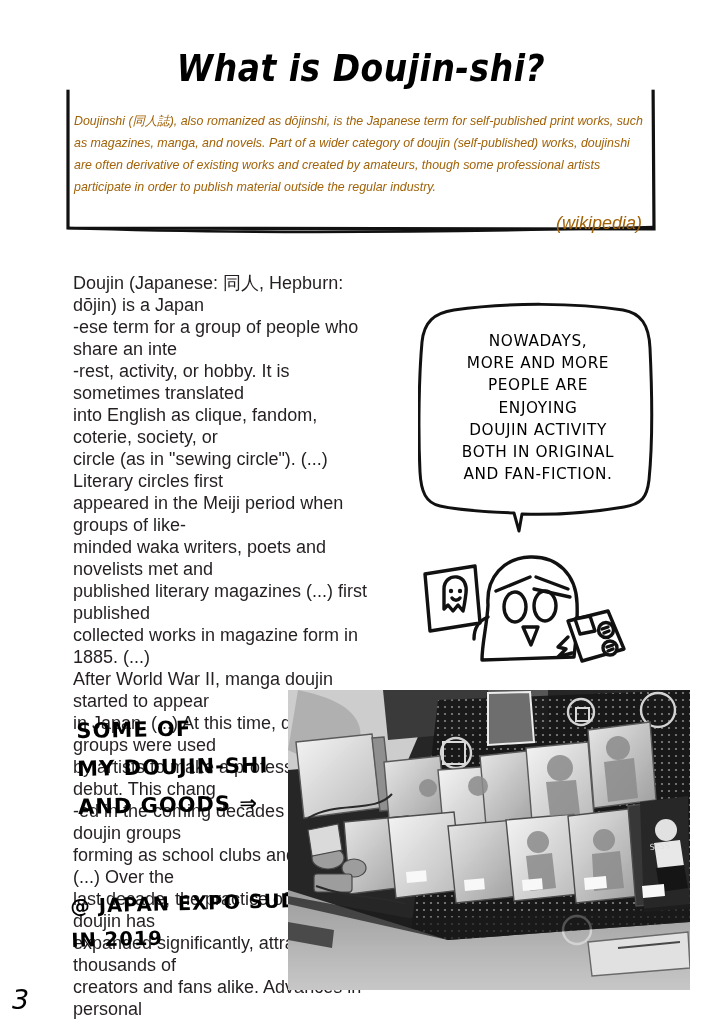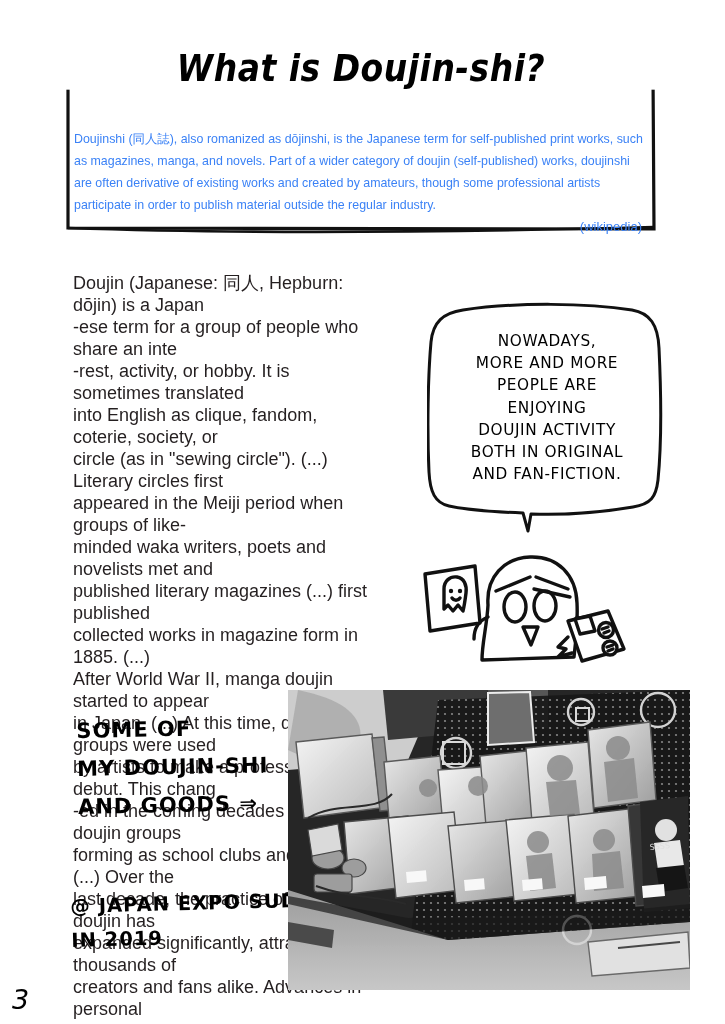--- a/index.html
+++ b/index.html
@@ -47,35 +47,36 @@
     transform-origin: center top;
     white-space: nowrap;
     z-index: 4;
     background: #ffffff;
     padding: 0 6px;
     box-sizing: border-box;
   }
   #header-body {
     position: absolute;
     left: 12px;
-    top: 60px;
+    top: 42px;
     width: 572px;
     font-size: 12.4px;
     line-height: 22px;
-    color: #3b82f6;
+    color: #a16207;
     z-index: 3;
+    font-style: italic;
   }
   #header-body p {
     margin: 0;
   }
   #header-source {
-    margin-top: 0;
+    margin-top: 14px;
     text-align: right;
     padding-right: 4px;
-    font-size: 13px;
+    font-size: 18px;
   }
 
   
   #body-column {
     position: absolute;
     left: 73px;
     top: 272px;
     width: 300px;
     font-size: 18px;
     line-height: 22px;
@@ -83,21 +84,20 @@
     white-space: pre-line;
   }
 
   
   #speech-bubble {
     position: absolute;
     left: 418px;
     top: 300px;
     width: 240px;
     height: 245px;
-    margin-left: 9px;
   }
   #speech-bubble-shape {
     position: absolute;
     inset: 0;
   }
   #speech-bubble-text {
     position: absolute;
     left: 20px;
     top: 30px;
     width: 200px;

